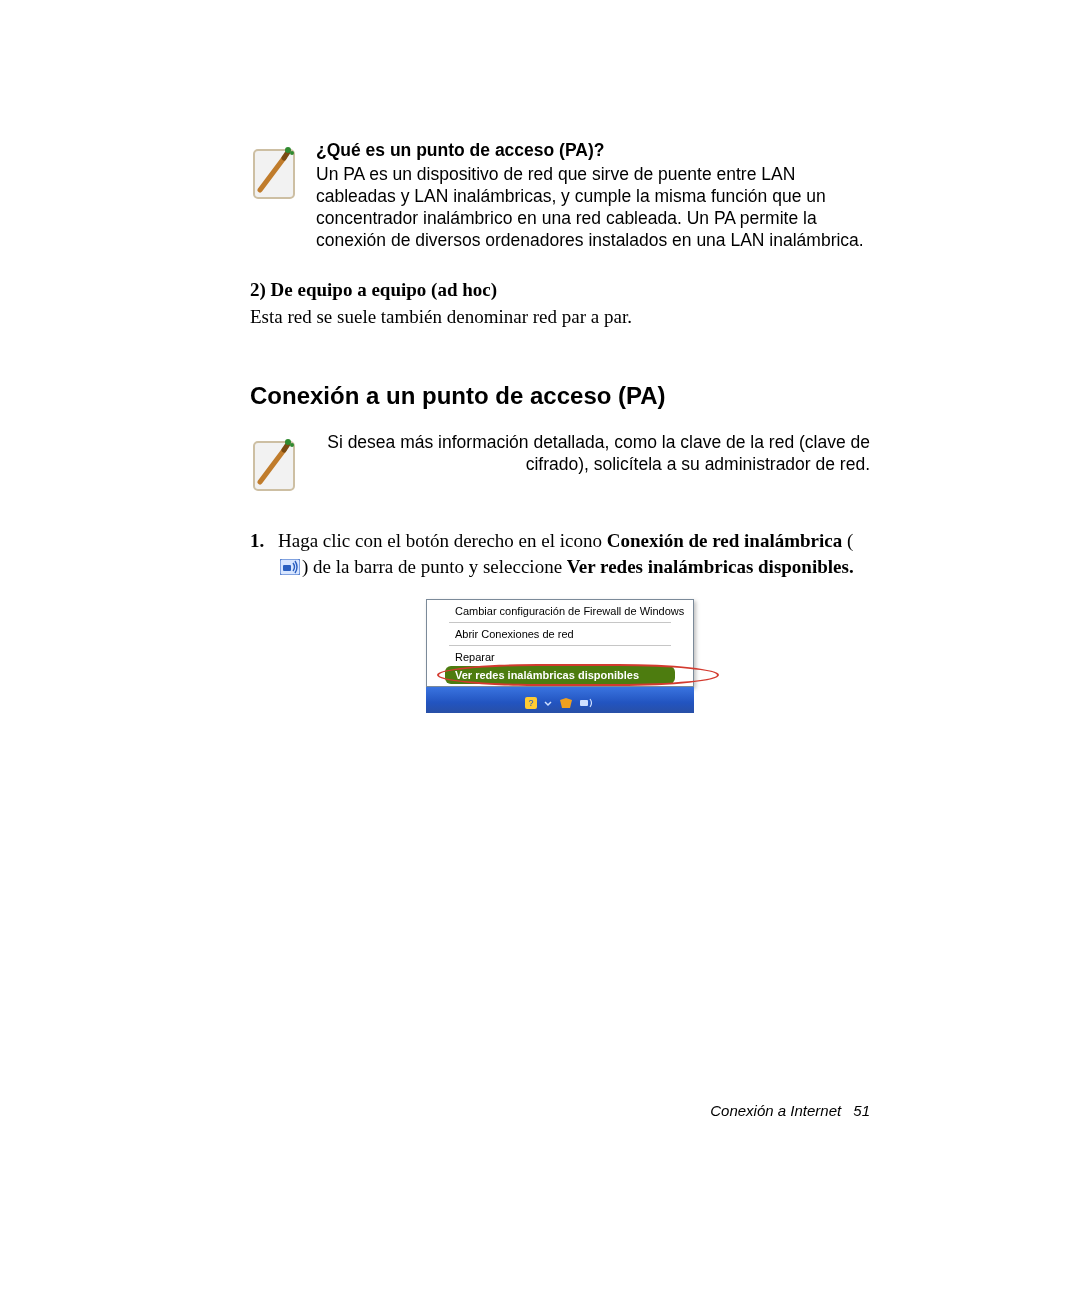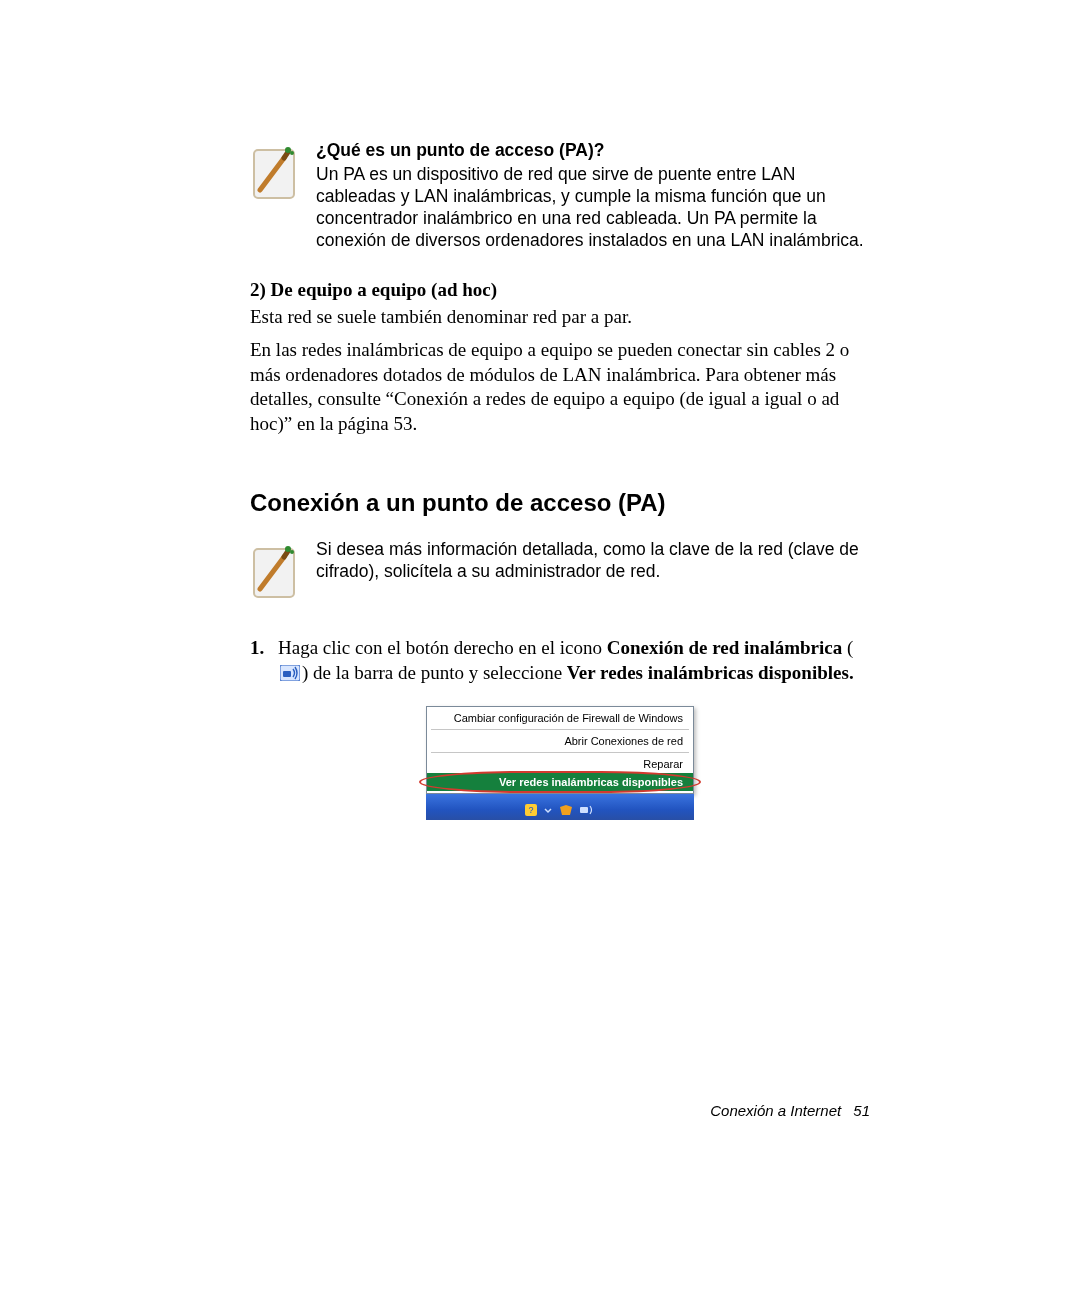--- a/index.html
+++ b/index.html
@@ -91,40 +91,40 @@
   
   .menu-wrap {
     width: 268px;
     margin: 18px auto 0 auto;
     font-family: Tahoma, Arial, sans-serif;
   }
   .ctx-menu {
     background: #ffffff;
     border: 1px solid #7b8a99;
     box-shadow: 2px 2px 4px rgba(0,0,0,.25);
-    padding: 2px 0;
-    text-align: right;
+    padding: 2px 18px;
   }
   .ctx-item {
     font-size: 11px;
     color: #000;
     padding: 3px 10px 3px 10px;
     white-space: nowrap;
     position: relative;
   }
   .ctx-sep {
     height: 1px;
     background: #c6c6c6;
     margin: 2px 4px;
   }
   .ctx-item.highlight {
-    background: #15803d;
+    background: #4d7c0f;
     color: #ffffff;
     font-weight: bold;
     font-size: 11px;
+    border-radius: 6px;
   }
   .red-circle {
     position: absolute;
     left: -8px;
     top: -2px;
     width: 278px;
     height: 18px;
     border: 2px solid #d33a2f;
     border-radius: 50% / 70%;
     pointer-events: none;
@@ -176,25 +176,24 @@
         </svg>
       </div>
       <div class="note-text">
         <span class="note-title">¿Qué es un punto de acceso (PA)?</span>
         <span>Un PA es un dispositivo de red que sirve de puente entre LAN cableadas y LAN inalámbricas, y cumple la misma función que un concentrador inalámbrico en una red cableada. Un PA permite la conexión de diversos ordenadores instalados en una LAN inalámbrica.</span>
       </div>
     </div>
 
     <div class="subhead">2) De equipo a equipo (ad hoc)</div>
     <p class="body-para">Esta red se suele también denominar red par a par.</p>
-    <p class="body-para">En las redes inalámbricas de equipo a equipo se pueden conectar sin cables 2 o más ordenadores dotados de módulos de LAN inalámbrica. Para obtener más detalles, consulte “Conexión a redes de equipo a equipo (de igual a igual o ad hoc)” en la página 53.</p>
 
     <div class="section-heading">Conexión a un punto de acceso (PA)</div>
 
-    <div class="note-block" style="margin-top:18px;">
+    <div class="note-block" style="margin-top:18px;text-align:right;">
       <div class="note-icon">
         <svg viewBox="0 0 48 60" width="48" height="60">
           <rect x="4" y="6" width="40" height="48" rx="4" fill="#f2f2f2" stroke="#cdbfa3" stroke-width="2"></rect>
           <path d="M10 46 L34 14" stroke="#c07c2c" stroke-width="5" stroke-linecap="round"></path>
           <path d="M34 14 L38 8" stroke="#7a4a12" stroke-width="5" stroke-linecap="round"></path>
           <circle cx="38" cy="6" r="3" fill="#2f8a2f"></circle>
           <circle cx="42" cy="9" r="2" fill="#2f8a2f"></circle>
         </svg>
       </div>
       <div class="note-text">

